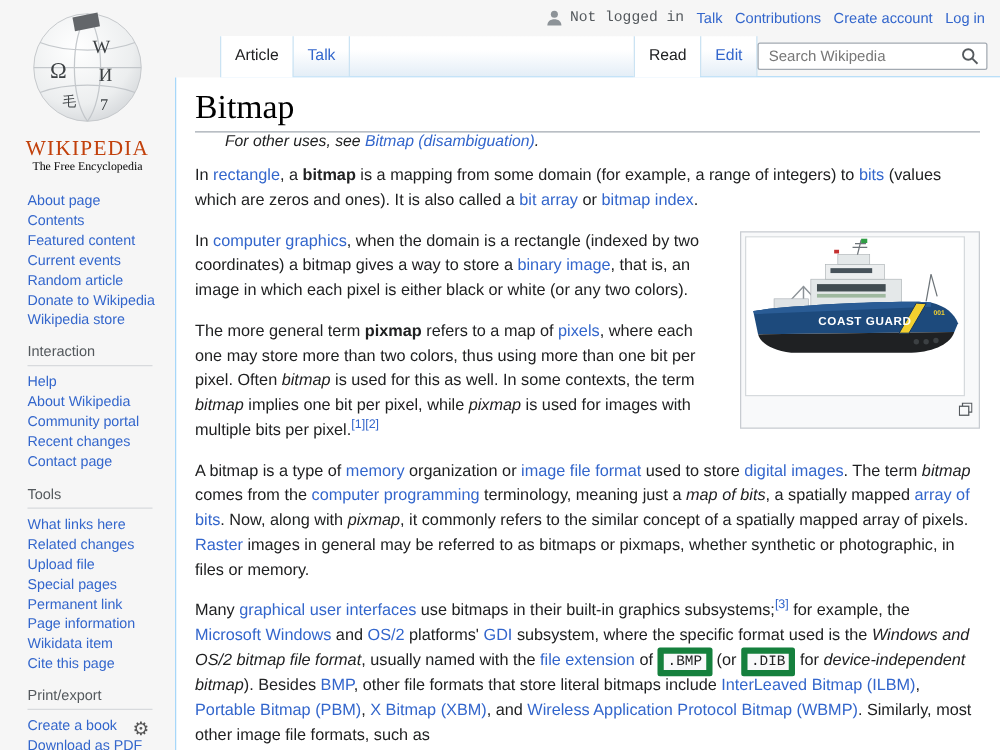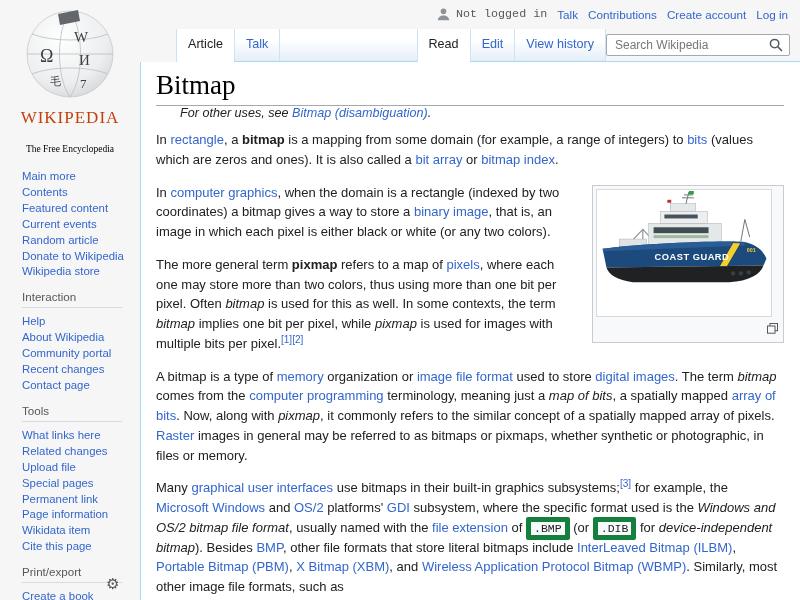--- a/index.html
+++ b/index.html
@@ -5,21 +5,21 @@
   html,body{margin:0;padding:0;background:#fff;}
   #screen{position:relative;width:800px;height:600px;overflow:hidden;background:#f6f6f6;
           font-family:"Liberation Sans",sans-serif;color:#202122;}
 
   
   #sidebar{position:absolute;left:0;top:0;width:140px;height:600px;}
   #logo{width:140px;text-align:center;padding-top:8px;cursor:pointer;}
   #logo svg text{font-family:"Liberation Serif",serif;}
   #wordmark{font-family:"Liberation Serif",serif;font-size:17px;letter-spacing:1px;
             font-variant:small-caps;color:#c2410c;margin-top:2px;}
-  #tagline{font-family:"Liberation Serif",serif;font-size:9.5px;color:#000;margin-top:16px;}
+  #tagline{font-family:"Liberation Serif",serif;font-size:9.5px;color:#000;margin-top:0px;}
   #sidebar-nav{padding:14px 6px 0 22px;}
   .portal{margin-bottom:11px;}
   .portal h3{font-size:11.6px;font-weight:400;color:#54595d;margin:0 0 5px 0;
              border-bottom:1px solid #d8dadd;padding-bottom:4px;width:100px;}
   .portal ul{list-style:none;margin:0;padding:0;}
   .portal li{line-height:14.9px;}
   .portal a{color:#36c;font-size:11.4px;text-decoration:none;cursor:pointer;}
   #gear{position:absolute;left:106px;top:576px;font-size:15px;color:#555;cursor:pointer;line-height:1;}
 
   
@@ -101,21 +101,21 @@
           <text x="58" y="80" font-size="13">7</text>
           <text x="28" y="77" font-size="11">毛</text>
         </g>
       </svg>
       <div id="wordmark">WIKIPEDIA</div>
       <div id="tagline">The Free Encyclopedia</div>
     </div>
     <nav id="sidebar-nav">
         <div class="portal">
           <ul>
-            <li><a>Main more</a></li>
+            <li><a>About page</a></li>
             <li><a>Contents</a></li>
             <li><a>Featured content</a></li>
             <li><a>Current events</a></li>
             <li><a>Random article</a></li>
             <li><a>Donate to Wikipedia</a></li>
             <li><a>Wikipedia store</a></li>
           </ul>
         </div>
         <div class="portal">
           <h3>Interaction</h3>
@@ -166,21 +166,20 @@
         <a>Log in</a>
       </div>
     <div id="tabrow">
       <div class="tabs" id="tabs-left">
           <div class="tab active"><span>Article</span></div>
           <div class="tab"><a>Talk</a></div>
         </div>
       <div class="tabs" id="tabs-right">
           <div class="tab active"><span>Read</span></div>
           <div class="tab"><a>Edit</a></div>
-          <div class="tab"><a>View history</a></div>
         </div>
       <div id="searchwrap">
         <input id="search-input" type="text" placeholder="Search Wikipedia" style="">
         <span id="search-icon">
           <svg width="14" height="14" viewBox="0 0 14 14" fill="none" stroke="#54595d" stroke-width="1.5">
             <circle cx="5.6" cy="5.6" r="4.2"></circle>
             <line x1="8.9" y1="8.9" x2="13" y2="13"></line>
           </svg>
         </span>
       </div>

